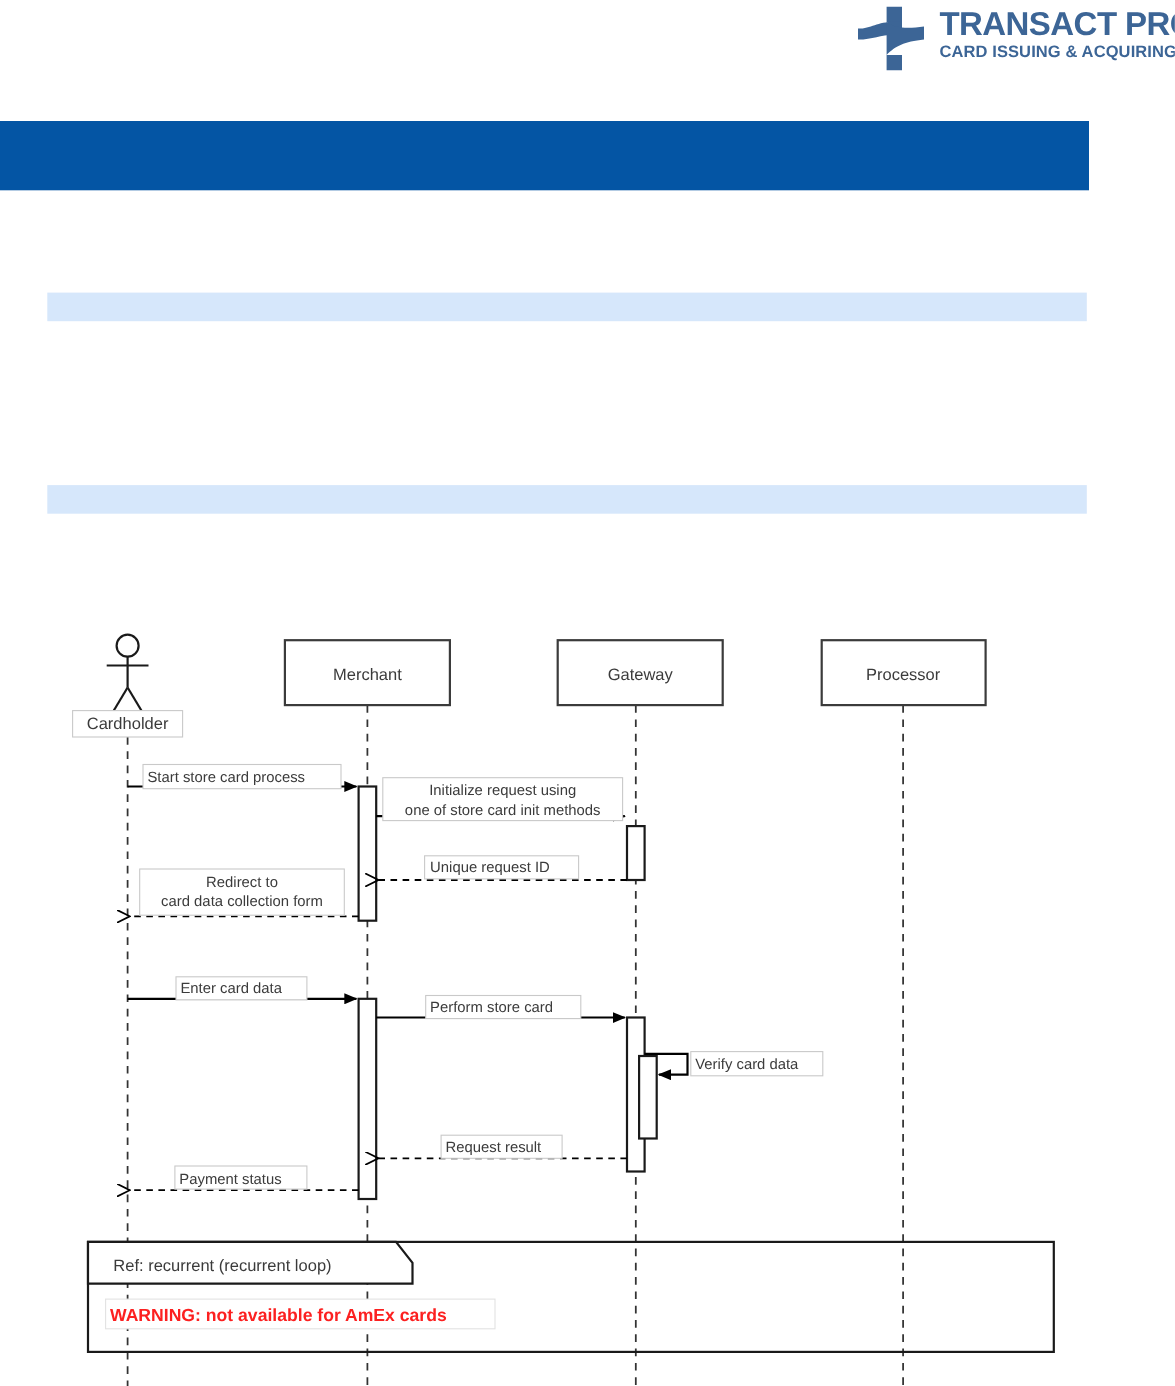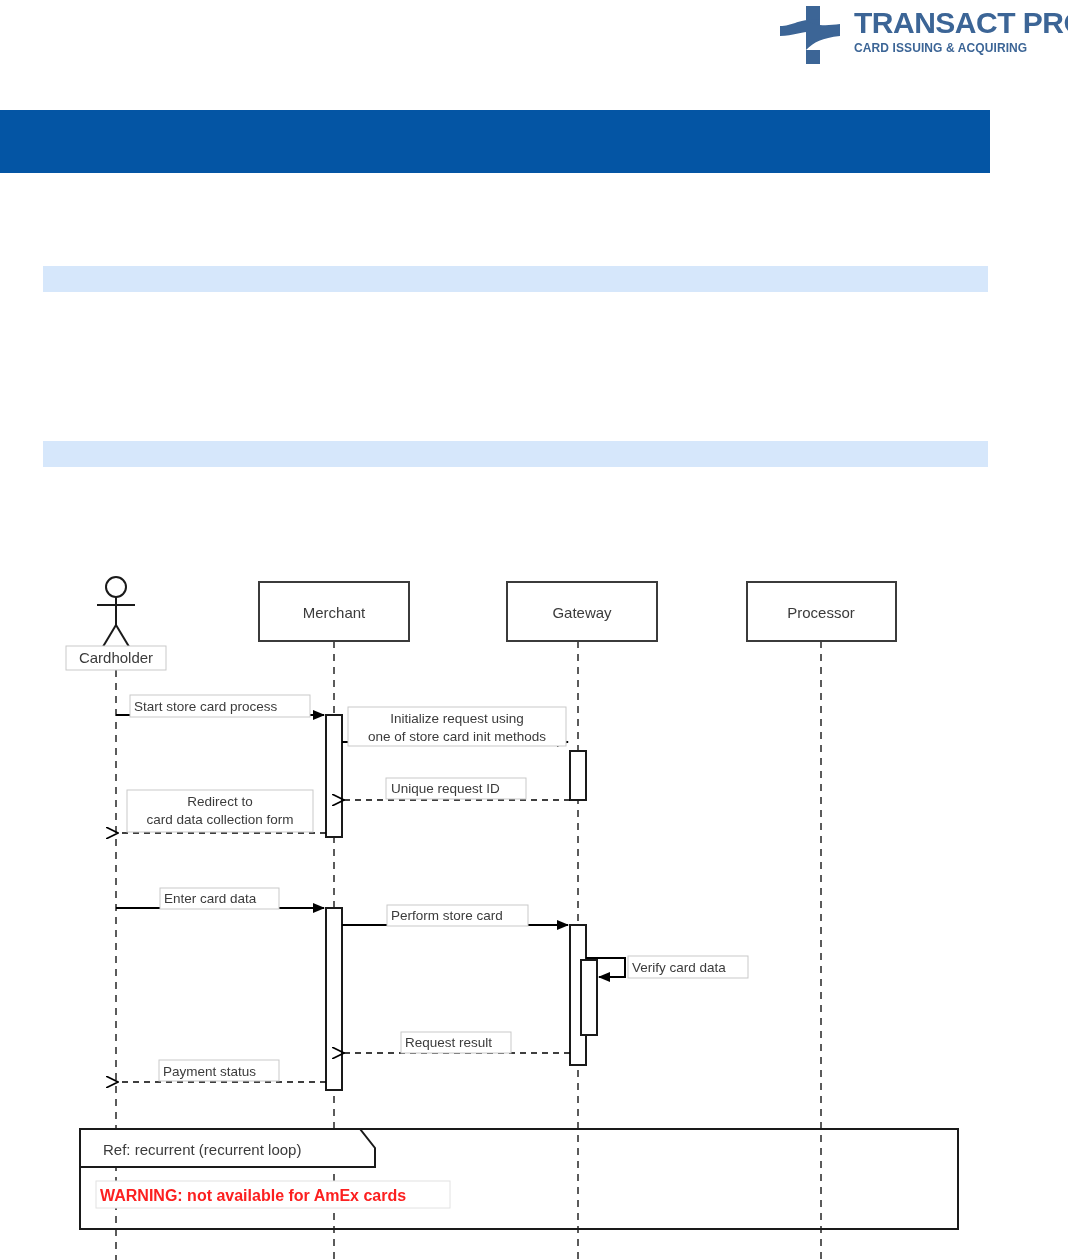--- a/index.html
+++ b/index.html
@@ -41,21 +41,21 @@
     font-weight: bold;
     font-size: 30px;
     letter-spacing: -0.5px;
     color: #3c6596;
     line-height: 32px;
     white-space: nowrap;
   }
   #logo-sub {
     font-family: "Liberation Sans", sans-serif;
     font-weight: bold;
-    font-size: 12px;
+    font-size: 15px;
     color: #3c6596;
     line-height: 18px;
     white-space: nowrap;
     letter-spacing: 0.1px;
   }
 
   
   #header-bar {
     position: absolute;
     left: 0px;

